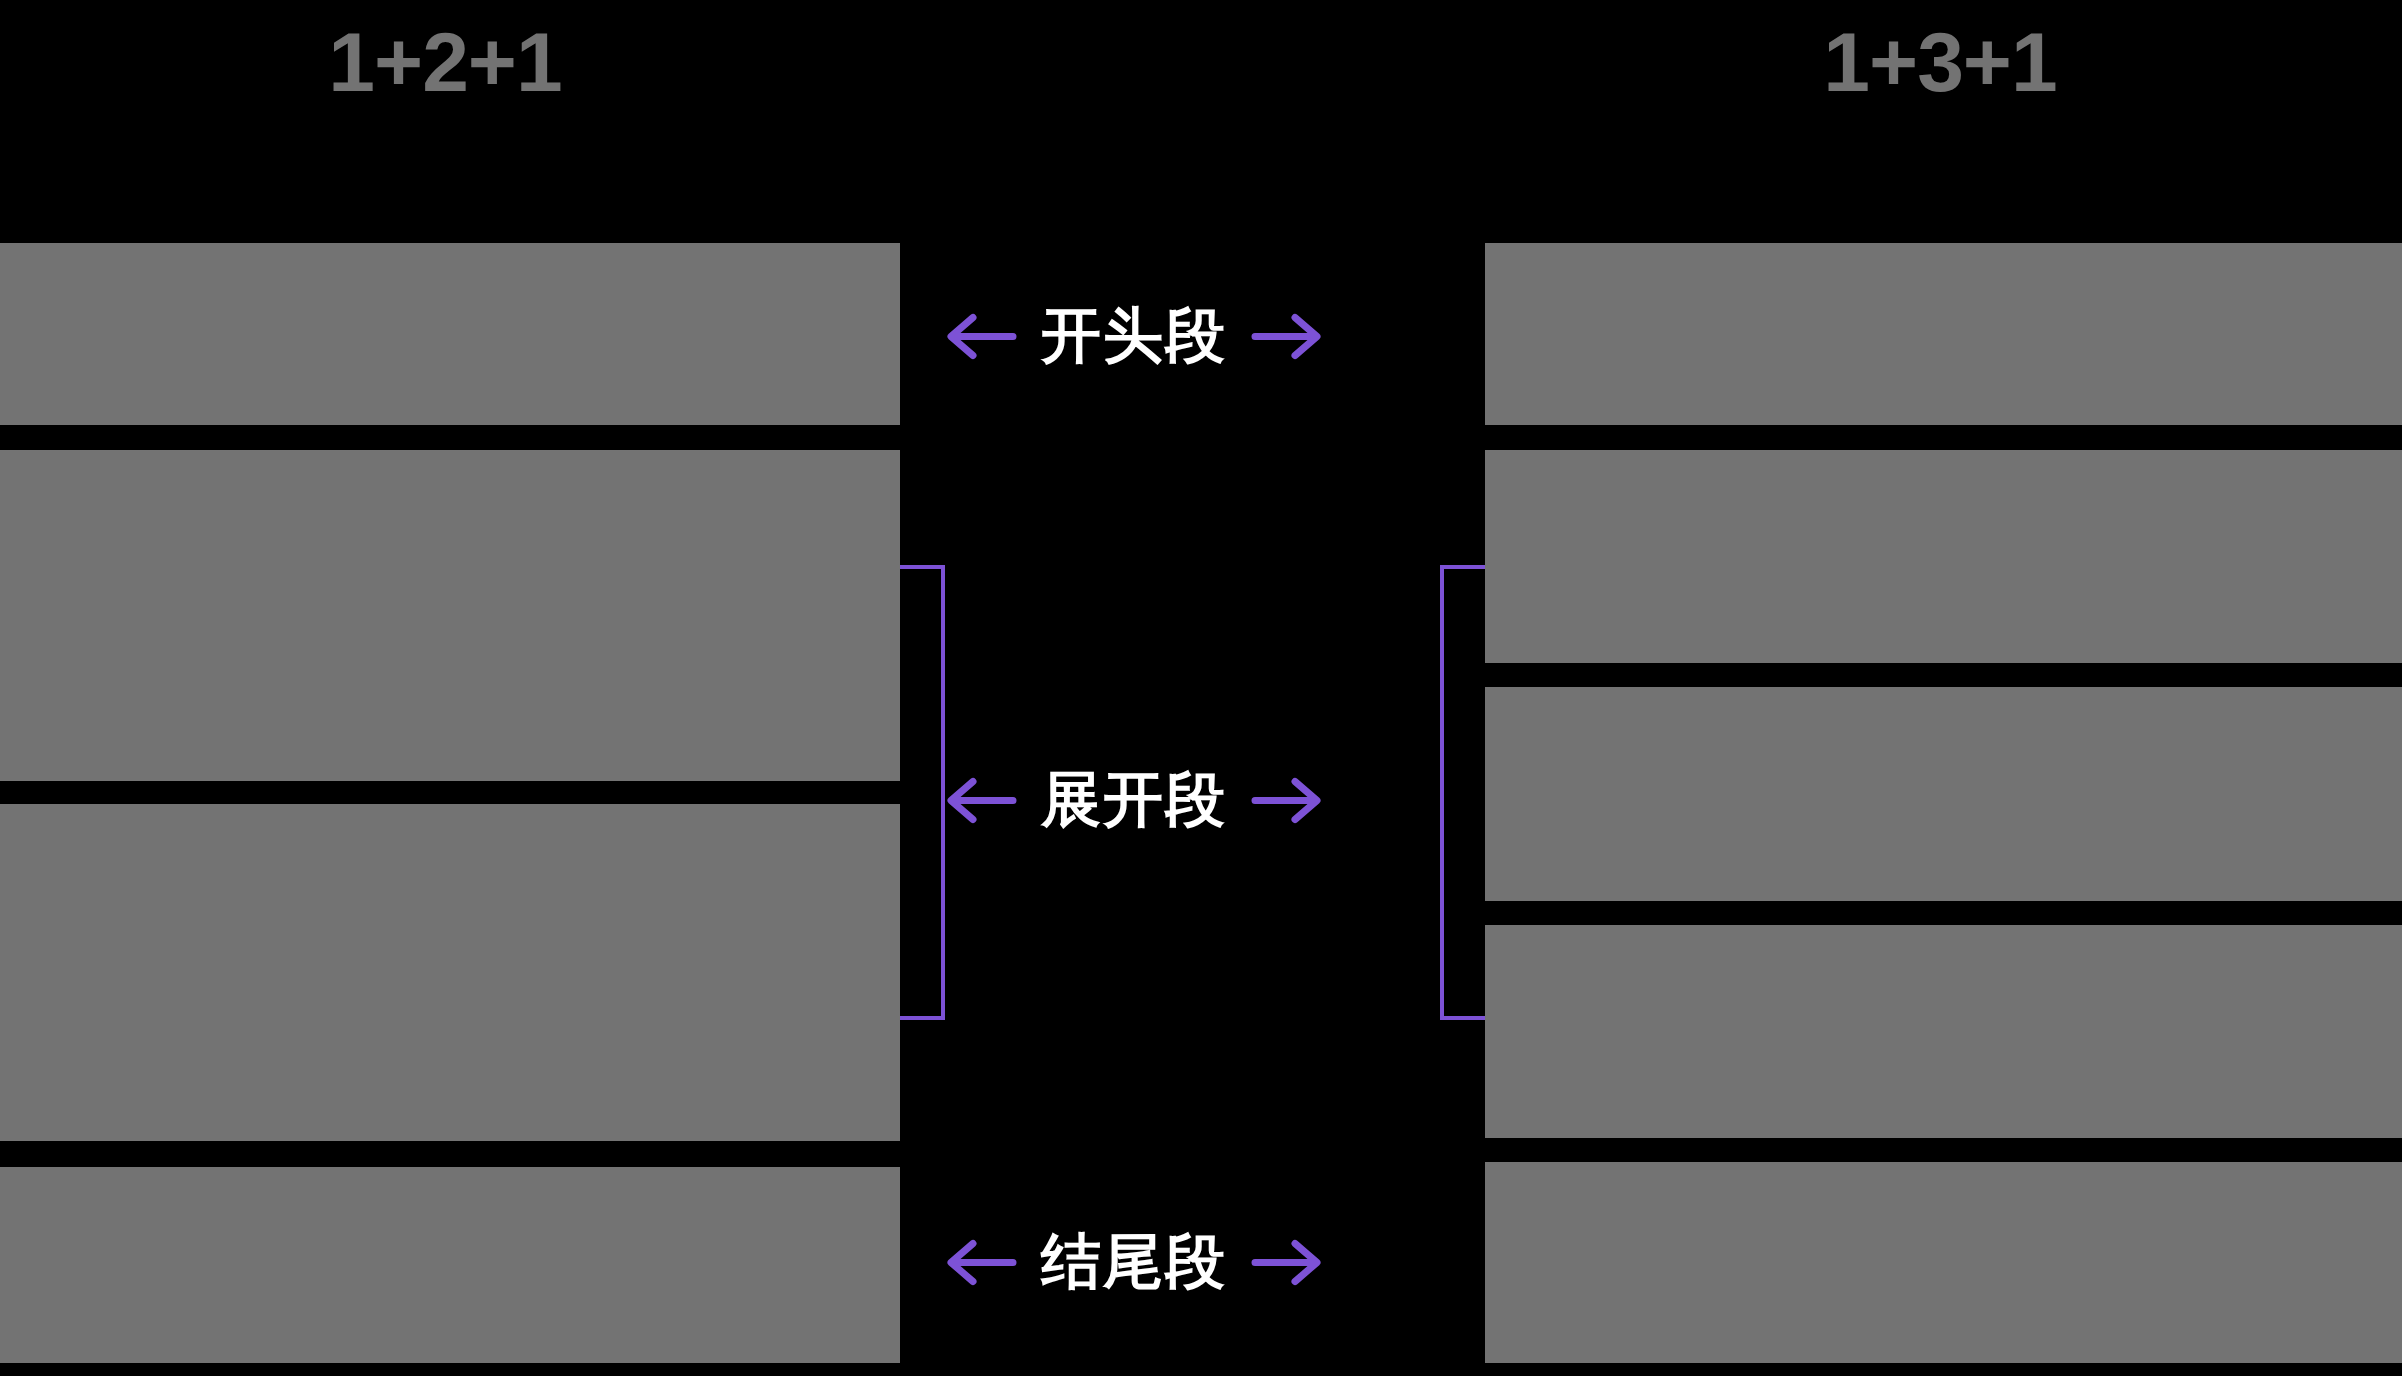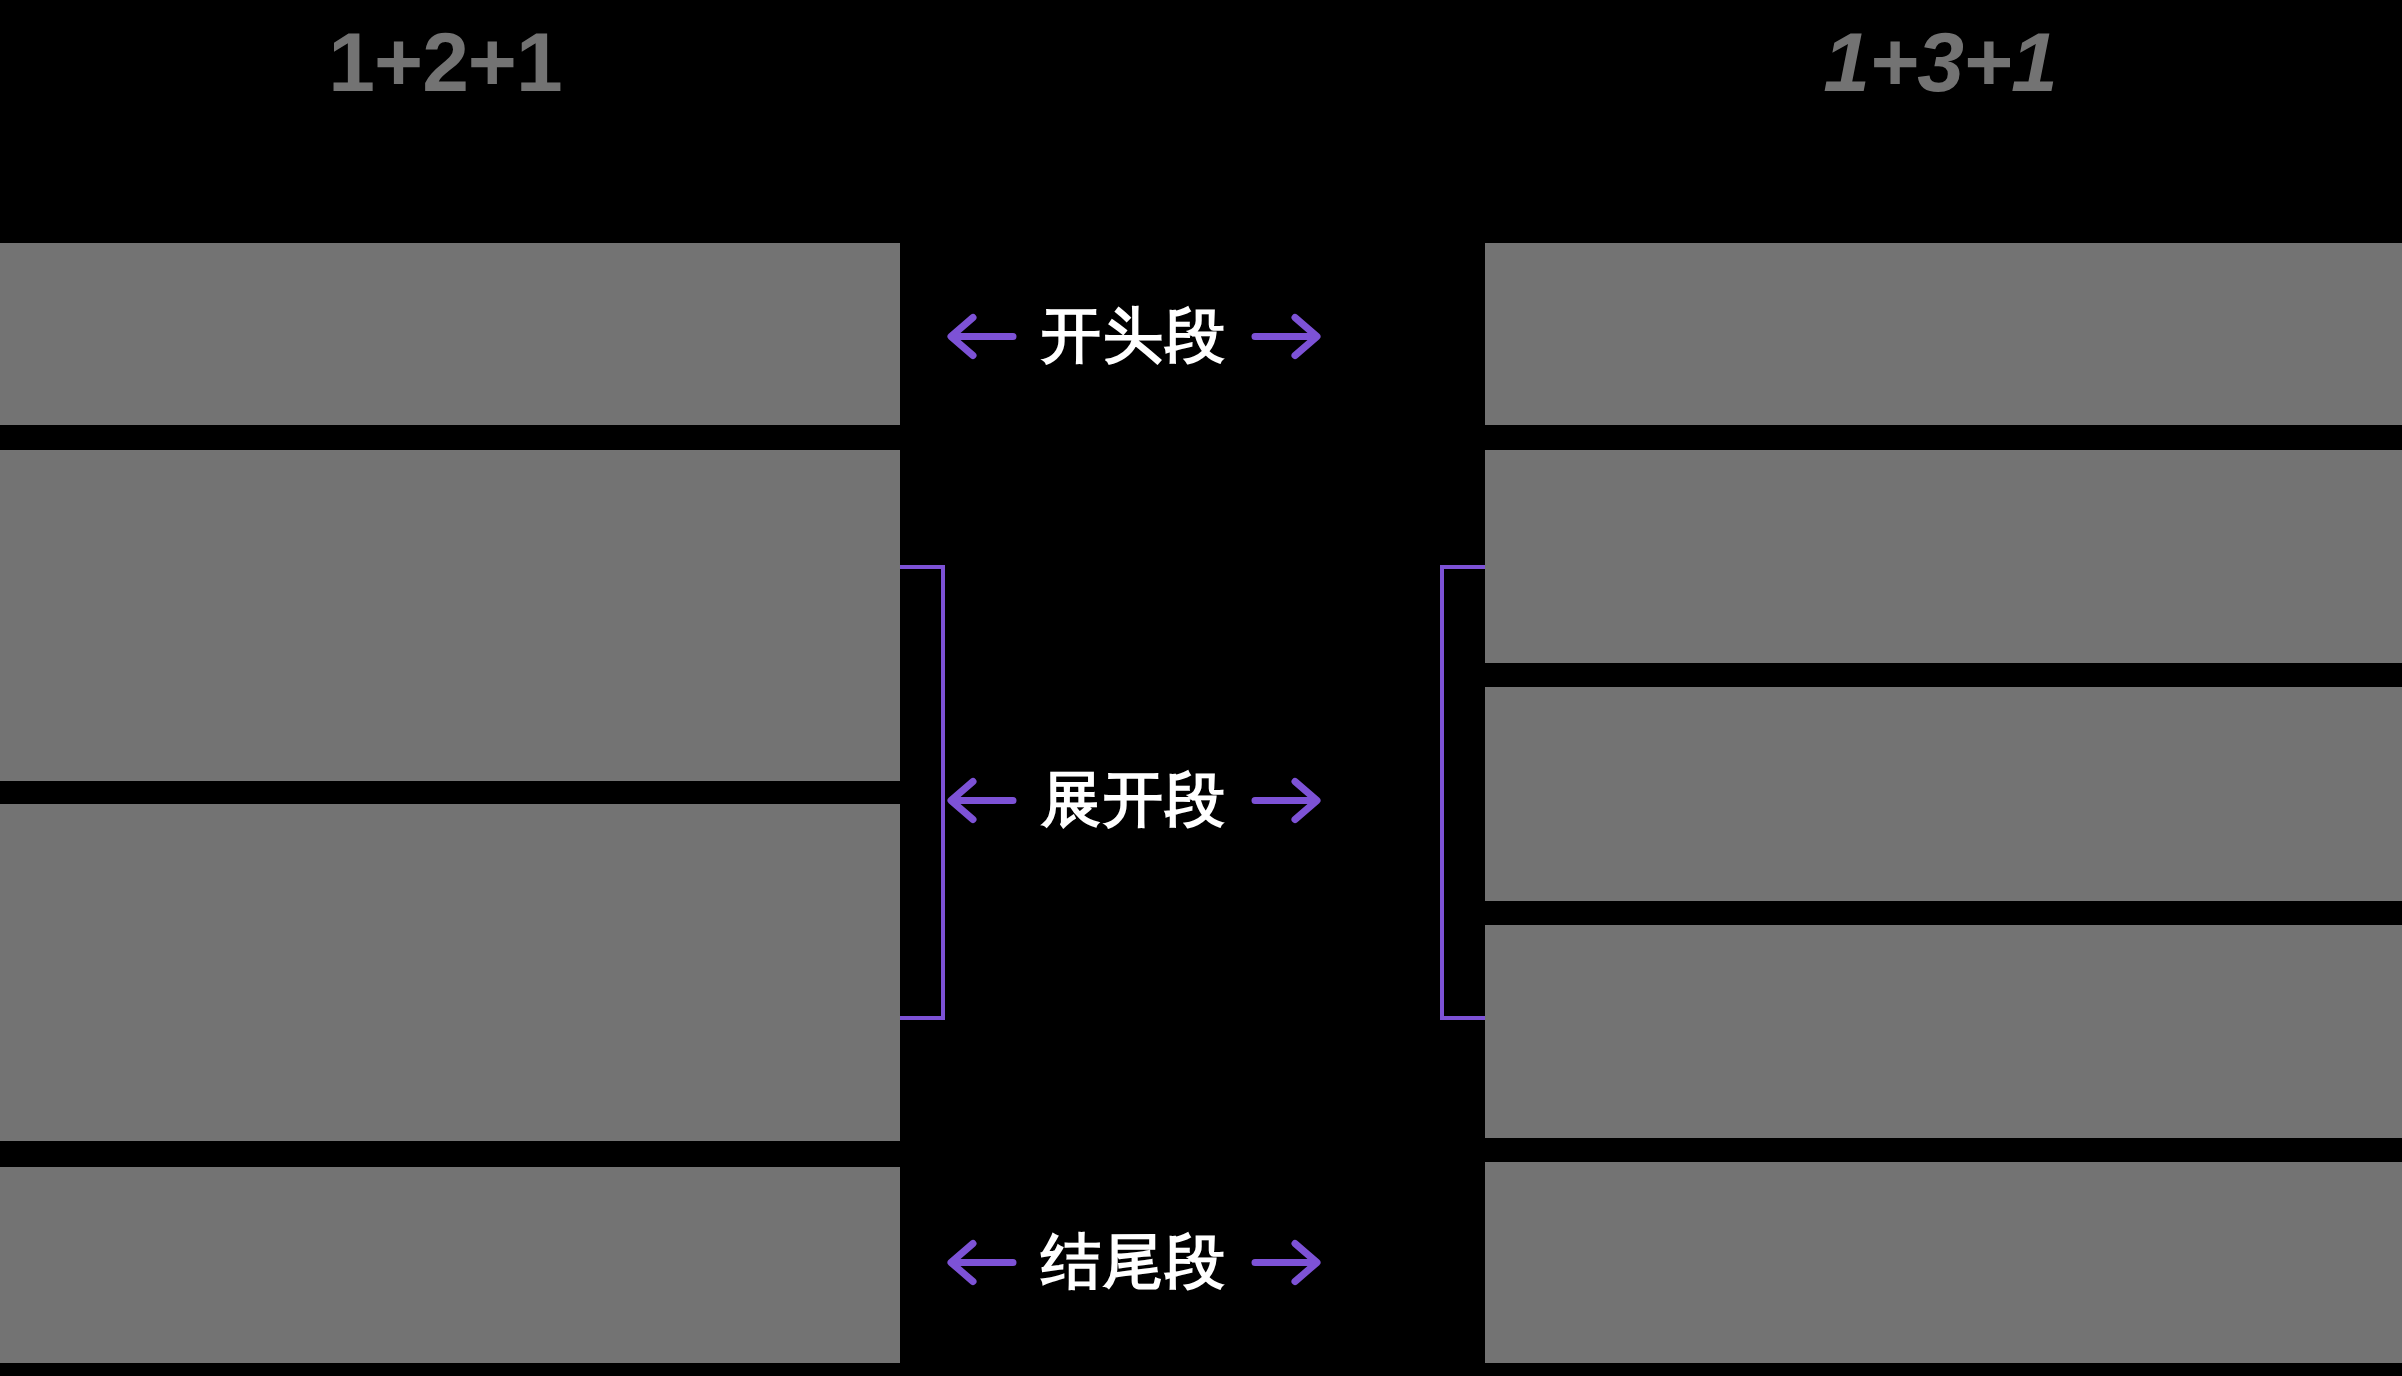--- a/index.html
+++ b/index.html
@@ -27,21 +27,21 @@
     font-size: 84px;
     font-weight: 700;
     line-height: 1.05;
     color: #737373;
     letter-spacing: -1px;
     text-align: center;
     white-space: nowrap;
     transform: translateX(-50%);
   }
   #title-left  { left: 445px; }
-  #title-right { left: 1940px; font-style: italic; }
+  #title-right { left: 1940px; }
 
   
   .column {
     position: absolute;
     top: 0;
     height: 1376px;
   }
   #column-left  { left: 0px;    width: 900px; }
   #column-right { left: 1485px; width: 917px; }
 

